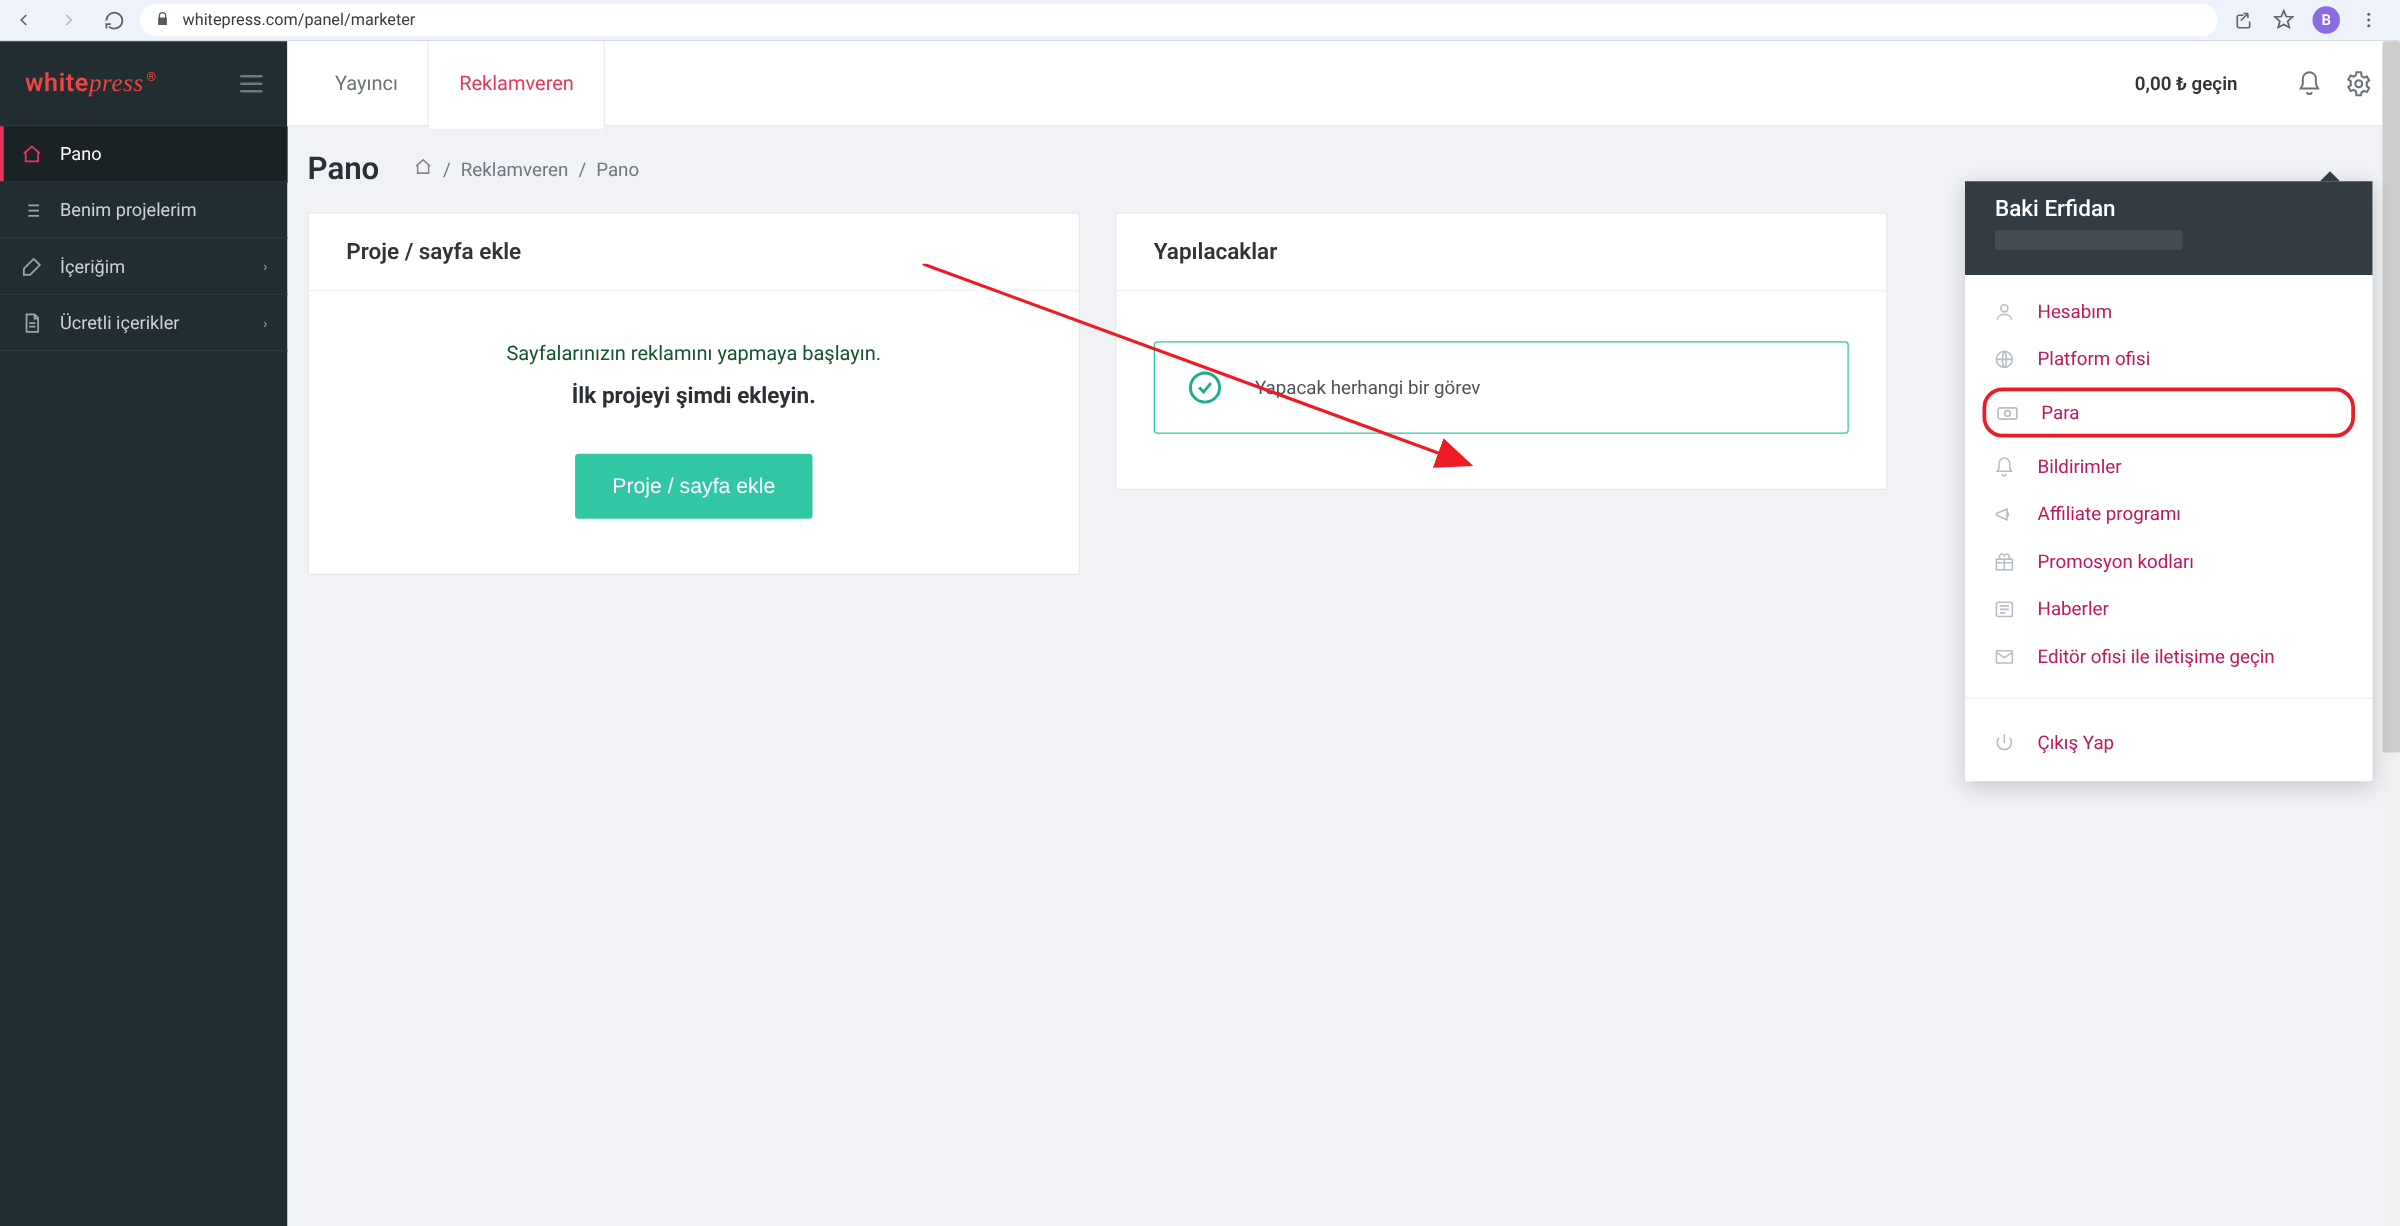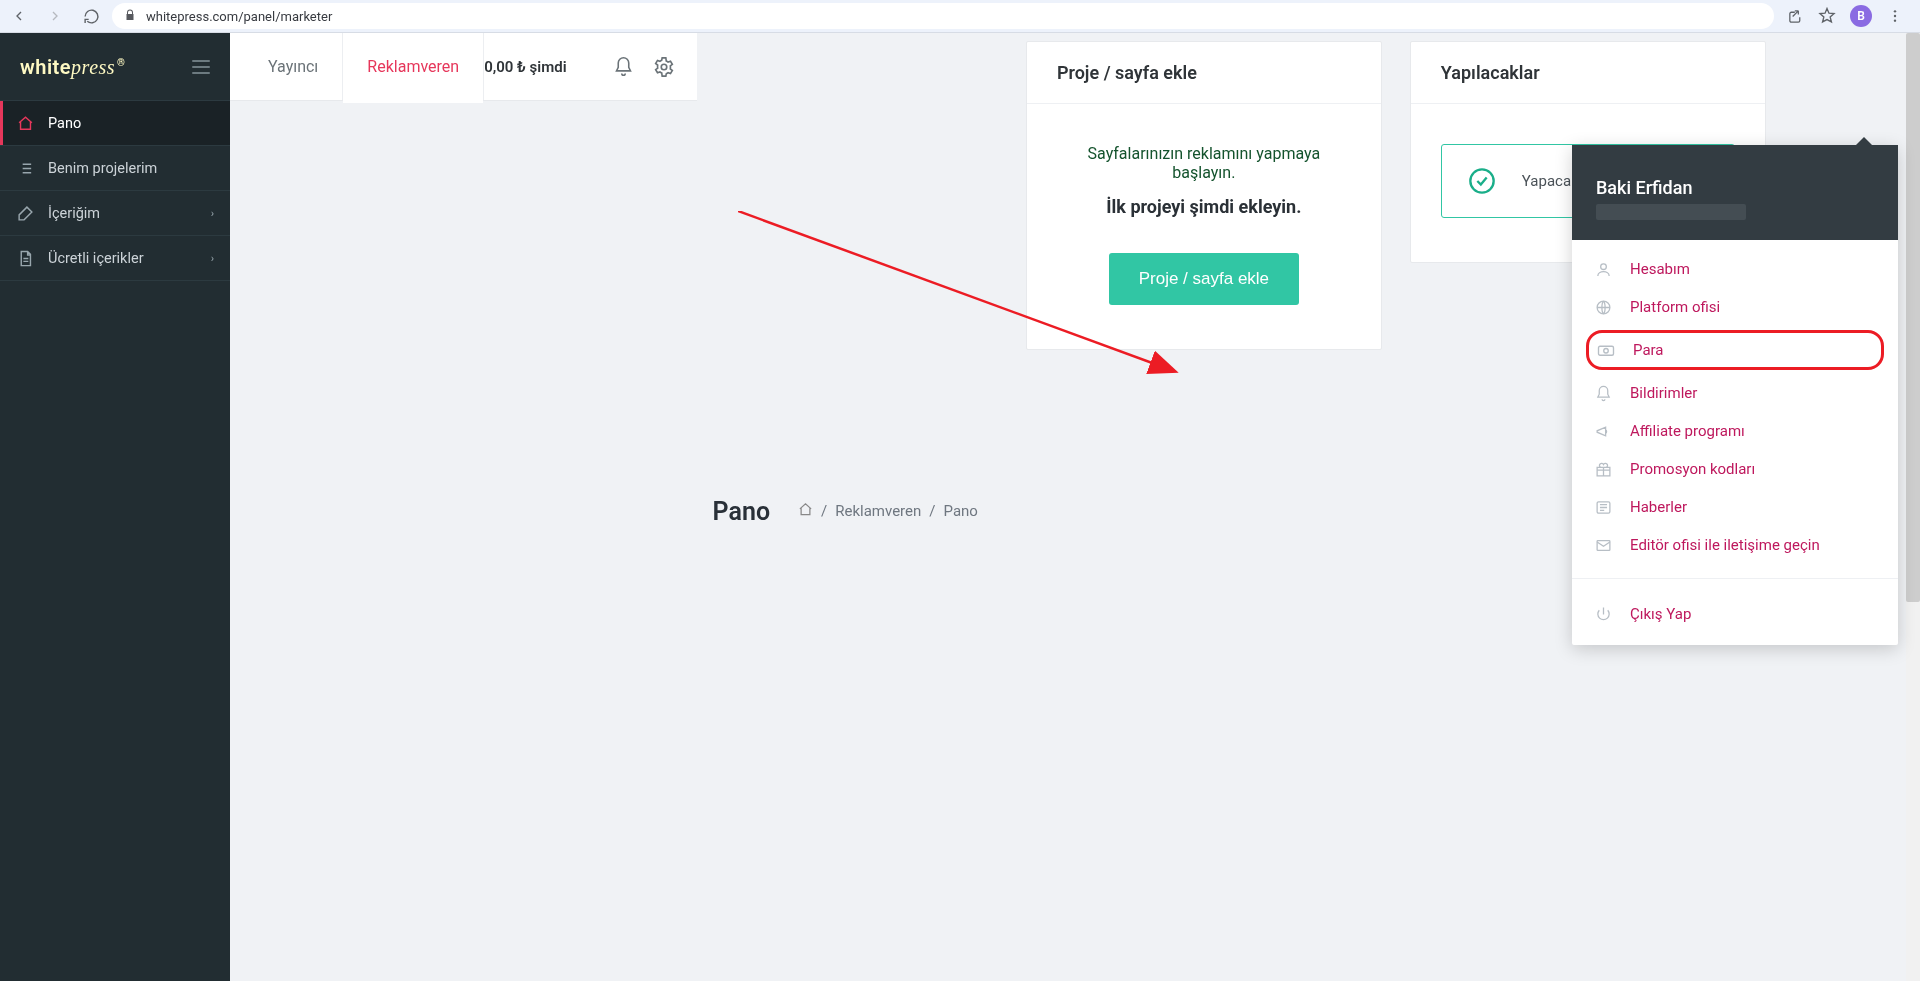--- a/index.html
+++ b/index.html
@@ -48,21 +48,21 @@
     background: #222d32;
     color: #ccd3d8;
     flex-shrink: 0;
   }
   .sidebar-header {
     height: 68px;
     display:flex; align-items:center; justify-content:space-between;
     padding: 0 20px;
     border-bottom: 1px solid #2c3a40;
   }
-  .logo { color:#fef9c3; font-size:20px; font-weight:600; letter-spacing:0.5px;}
+  .logo { color:#ef4444; font-size:20px; font-weight:600; letter-spacing:0.5px;}
   .logo .press { font-style: italic; font-family: Georgia, serif; font-weight:400;}
   .logo sup { font-size:10px; margin-left:2px;}
   .burger { width:18px; display:flex; flex-direction:column; gap:4px;}
   .burger span { height:2px; background:#6c7a80; border-radius:1px;}
 
   .side-item {
     display:flex; align-items:center;
     padding: 0 16px;
     height: 45px;
     font-size:14.5px;
@@ -72,21 +72,21 @@
     cursor:pointer;
   }
   .side-item.active { background:#1a2226; color:#fff;}
   .side-item.active::before {
     content:""; position:absolute; left:0; top:0; bottom:0; width:3px; background:#e6375b;
   }
   .side-item.active .side-ico { color:#e6375b;}
   .side-ico { width:18px; display:flex; justify-content:center; color:#98a6ad;}
   .side-chevron { margin-left:auto; color:#98a6ad; font-size:11px;}
 
-  .main { flex:1; display:flex; background:#f0f2f5; min-width:0;}
+  .main { flex:1; display:flex; flex-direction:column; background:#f0f2f5; min-width:0;}
   .topbar {
     height: 68px;
     background:#fff;
     display:flex; align-items:center;
     border-bottom:1px solid #e7e9ec;
     padding-right: 22px;
   }
   .tabs { display:flex; height:100%; padding-left:14px;}
   .tab { height:100%; padding:0 24px; display:flex; align-items:center; font-size:16px; color:#6b7378; cursor:pointer;}
   .tab.active { color:#e6375b; border-left:1px solid #eceef1; border-right:1px solid #eceef1; background:#fff; box-shadow: 0 4px 0 -1px #fff;}
@@ -131,21 +131,21 @@
     background:#fff;
     box-shadow: 0 4px 18px rgba(0,0,0,.18);
     border-radius:2px;
     z-index: 50;
   }
   .dropdown::before {
     content:""; position:absolute; top:-8px; right:26px;
     border-left:8px solid transparent; border-right:8px solid transparent;
     border-bottom:8px solid #333c42;
   }
-  .dd-head { background:#333c42; color:#fff; padding: 32px 24px 20px;}
+  .dd-head { background:#333c42; color:#fff; padding: 12px 24px 20px;}
   .dd-name { font-size:18px; font-weight:500; margin-bottom:6px;}
   .dd-sub { height:16px; background:#444d53; border-radius:2px; width: 150px;}
   .dd-list { padding: 10px 0 6px; }
   .dd-item { display:flex; align-items:center; gap:18px; padding: 10px 22px; color:#be185d; font-size:15px; cursor:pointer;}
   .dd-item.outline {
     padding: 2px 8px; margin: 4px 14px;
     border: 3px solid #ec1c24; border-radius: 16px;
   }
   .dd-item.outline .dd-row {
     display:flex; align-items:center; gap:18px; padding: 6px 0; width:100%;
@@ -265,21 +265,21 @@
     </div>
   </div>
 
   <div class="main">
     <div class="topbar">
       <div class="tabs">
         <div class="tab">Yayıncı</div>
         <div class="tab active">Reklamveren</div>
       </div>
       <div class="spacer"></div>
-      <div class="balance">0,00 ₺ şimdi</div>
+      <div class="balance">0,00 ₺ geçin</div>
       <div class="top-ico">
         <svg viewBox="0 0 24 24" width="21" height="21" fill="none" stroke="currentColor" stroke-width="1.8">
             <path d="M6 8a6 6 0 1 1 12 0v5l2 4H4l2-4zM10 20a2 2 0 0 0 4 0"></path>
           </svg>
       </div>
       <div class="top-ico">
         <svg viewBox="0 0 24 24" width="22" height="22" fill="none" stroke="currentColor" stroke-width="1.8">
             <circle cx="12" cy="12" r="3"></circle>
             <path d="M19 12a7 7 0 0 0-.1-1.2l2.2-1.7-2-3.4-2.6 1a7 7 0 0 0-2-1.2L14 2h-4l-.5 2.6a7 7 0 0 0-2 1.2l-2.6-1-2 3.4 2.2 1.7A7 7 0 0 0 5 12c0 .4 0 .8.1 1.2l-2.2 1.7 2 3.4 2.6-1a7 7 0 0 0 2 1.2L10 22h4l.5-2.6a7 7 0 0 0 2-1.2l2.6 1 2-3.4-2.2-1.7c.1-.4.1-.8.1-1.2z"></path>
           </svg>

